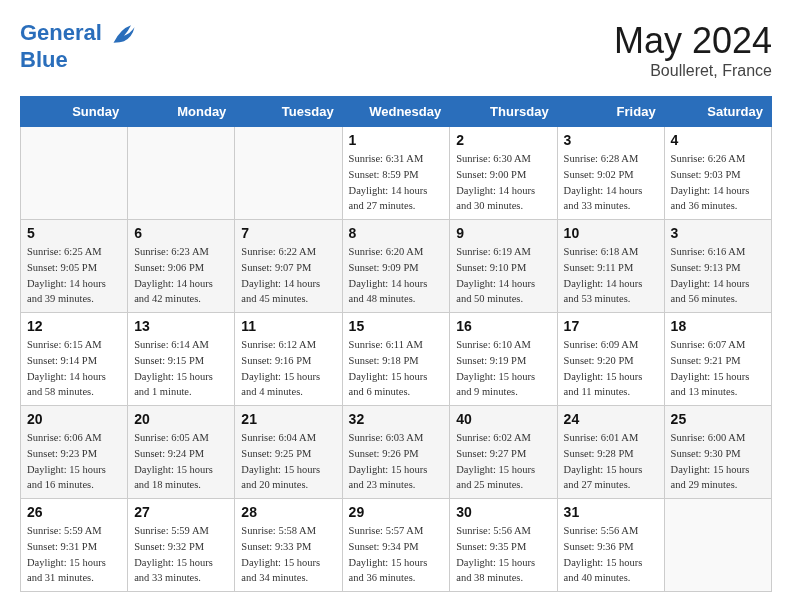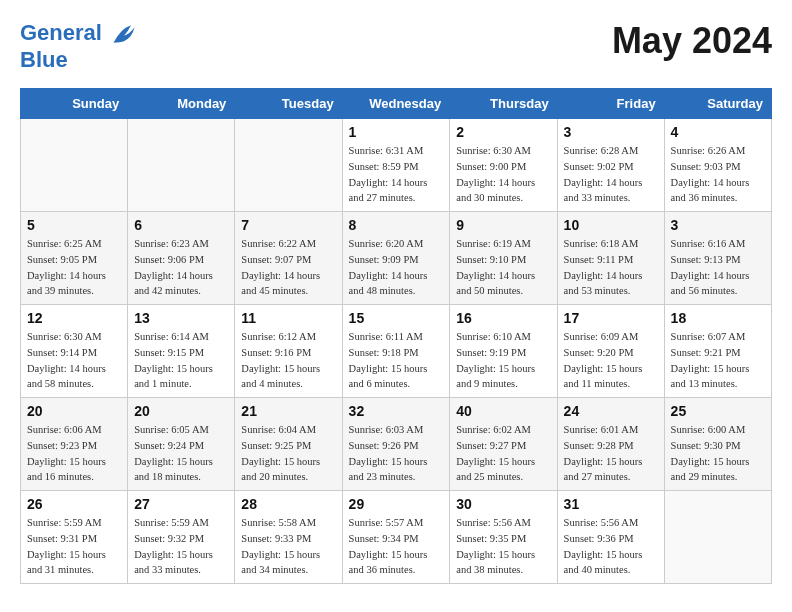--- a/index.html
+++ b/index.html
@@ -32,21 +32,21 @@
     .logo-icon {
       width: 28px;
       height: 28px;
       margin-left: 2px;
     }
     .title-block {
       text-align: right;
     }
     .month-title {
       font-size: 36px;
-      font-weight: bold;
+      font-weight: normal;
       color: #1a1a1a;
     }
     .location {
       font-size: 16px;
       color: #444;
     }
     table {
       width: 100%;
       border-collapse: collapse;
       font-size: 11px;
@@ -99,20 +99,21 @@
           <path d="M5 30 Q15 10 30 5 Q25 15 20 20 Q28 18 35 8 Q32 22 20 28 Q15 30 5 30Z" fill="#2a6ebb"></path>
         </svg>
       </div>
       <div class="logo-text" style="color:#2a6ebb;">
         <span>Blue</span>
       </div>
     </div>
   </div>
   <div class="title-block">
     <div class="month-title">May 2024</div>
+    <div class="location">Boulleret, France</div>
   </div>
 </div>
 
 <table>
   <thead>
     <tr>
     <th>Sunday</th>
         <th>Monday</th>
         <th>Tuesday</th>
         <th>Wednesday</th>
@@ -191,21 +192,21 @@
         <td>
           <div class="day-num">3</div>
           <div class="day-info">Sunrise: 6:16 AM
 Sunset: 9:13 PM
 Daylight: 14 hours and 56 minutes.</div>
         </td>
       </tr>
       <tr>
         <td>
           <div class="day-num">12</div>
-          <div class="day-info">Sunrise: 6:30 AM
+          <div class="day-info">Sunrise: 6:15 AM
 Sunset: 9:14 PM
 Daylight: 14 hours and 58 minutes.</div>
         </td>
         <td>
           <div class="day-num">13</div>
           <div class="day-info">Sunrise: 6:14 AM
 Sunset: 9:15 PM
 Daylight: 15 hours and 1 minute.</div>
         </td>
         <td>

